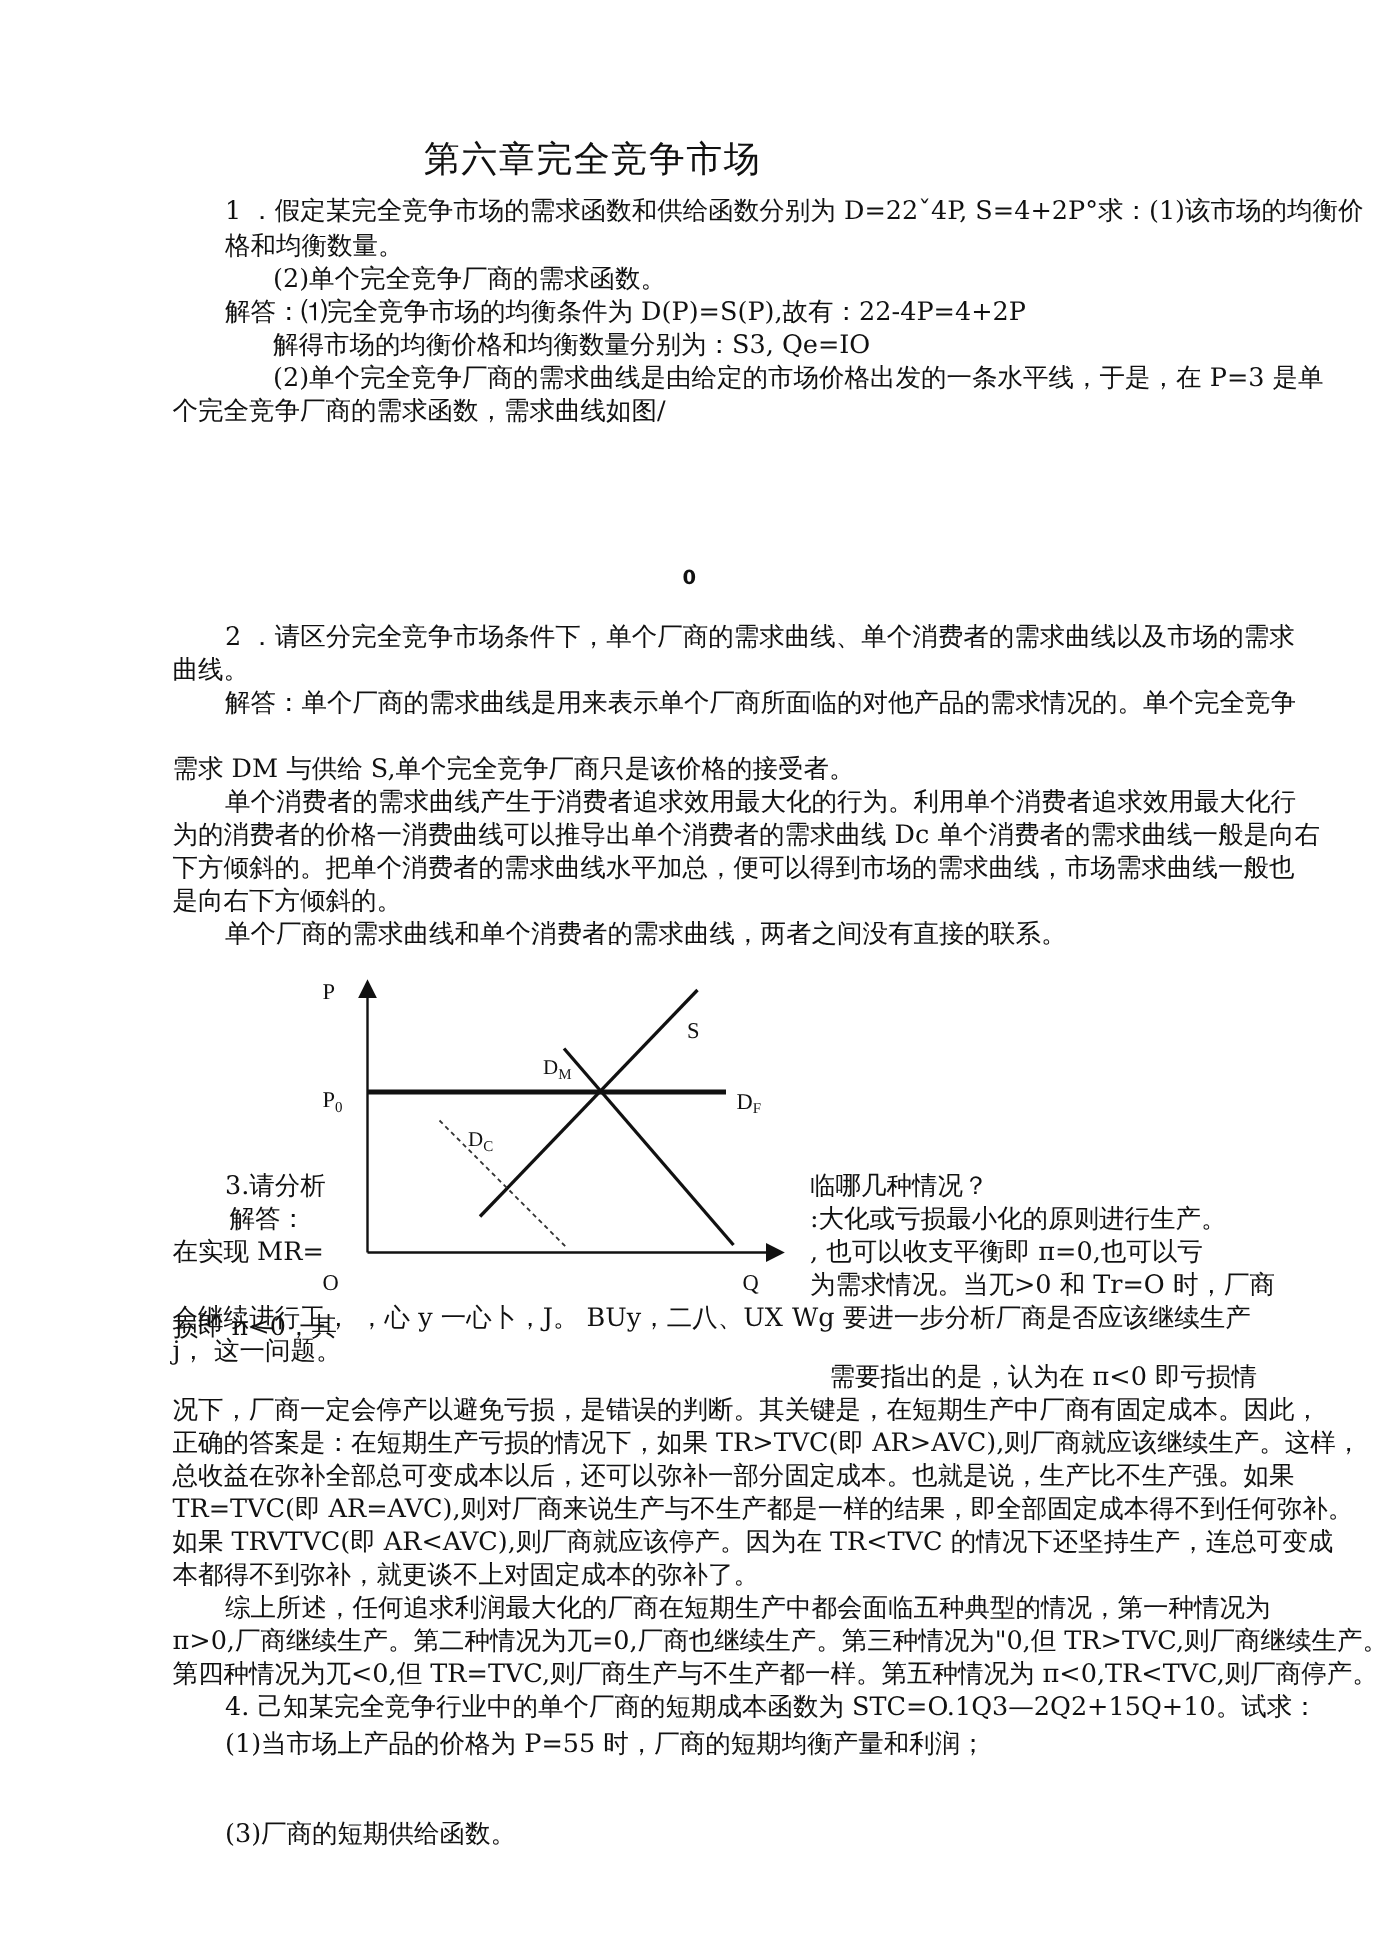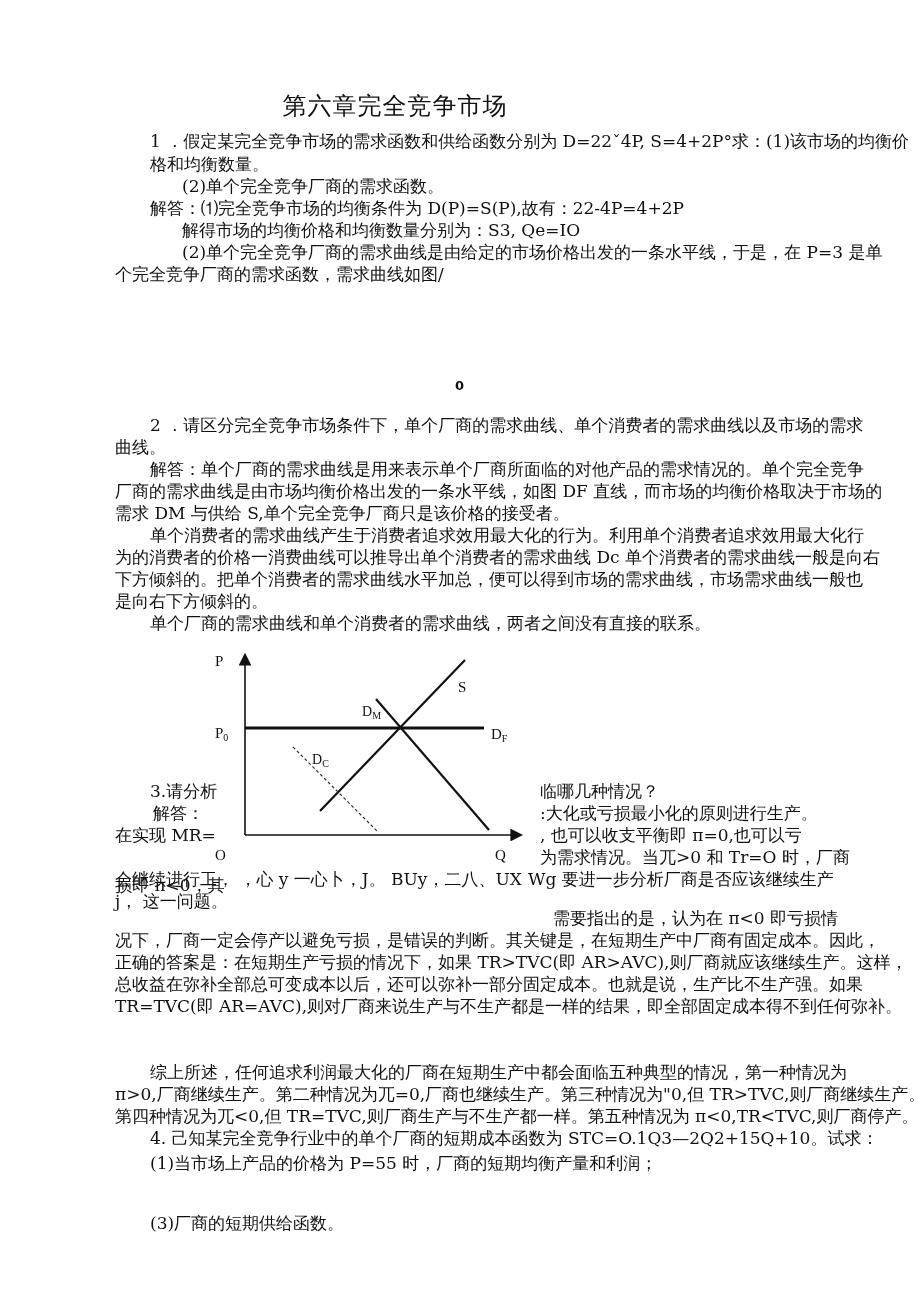--- a/index.html
+++ b/index.html
@@ -27,21 +27,20 @@
   <div class="line" style="left:182px;top:176px;">(2)单个完全竞争厂商的需求函数。</div>
   <div class="line" style="left:150px;top:198px;">解答：⑴完全竞争市场的均衡条件为 D(P)=S(P),故有：22-4P=4+2P</div>
   <div class="line" style="left:182px;top:220px;">解得市场的均衡价格和均衡数量分别为：S3, Qe=IO</div>
   <div class="line" style="left:182px;top:242px;">(2)单个完全竞争厂商的需求曲线是由给定的市场价格出发的一条水平线，于是，在 P=3 是单</div>
   <div class="line" style="left:115px;top:264px;">个完全竞争厂商的需求函数，需求曲线如图/</div>
   <div class="small-o">0</div>
 
   <div class="line" style="left:150px;top:415px;">2 ．请区分完全竞争市场条件下，单个厂商的需求曲线、单个消费者的需求曲线以及市场的需求</div>
   <div class="line" style="left:115px;top:437px;">曲线。</div>
   <div class="line" style="left:150px;top:459px;">解答：单个厂商的需求曲线是用来表示单个厂商所面临的对他产品的需求情况的。单个完全竞争</div>
-  <div class="line" style="left:115px;top:481px;">厂商的需求曲线是由市场均衡价格出发的一条水平线，如图 DF 直线，而市场的均衡价格取决于市场的</div>
   <div class="line" style="left:115px;top:503px;">需求 DM 与供给 S,单个完全竞争厂商只是该价格的接受者。</div>
   <div class="line" style="left:150px;top:525px;">单个消费者的需求曲线产生于消费者追求效用最大化的行为。利用单个消费者追求效用最大化行</div>
   <div class="line" style="left:115px;top:547px;">为的消费者的价格一消费曲线可以推导出单个消费者的需求曲线 Dc 单个消费者的需求曲线一般是向右</div>
   <div class="line" style="left:115px;top:569px;">下方倾斜的。把单个消费者的需求曲线水平加总，便可以得到市场的需求曲线，市场需求曲线一般也</div>
   <div class="line" style="left:115px;top:591px;">是向右下方倾斜的。</div>
   <div class="line" style="left:150px;top:613px;">单个厂商的需求曲线和单个消费者的需求曲线，两者之间没有直接的联系。</div>
 
   <div class="line bold" style="left:150px;top:781px;">3.请分析</div>
   <div class="line bold" style="left:153px;top:803px;">解答：</div>
   <div class="line" style="left:115px;top:825px;">在实现 MR=</div>
@@ -53,20 +52,22 @@
   <div class="line" style="left:540px;top:847px;">为需求情况。当兀&gt;0 和 Tr=O 时，厂商</div>
   <div class="line" style="left:115px;top:869px;">会继续进行工，  ，心 y 一心卜，J。 BUy，二八、UX</div>
   <div class="line" style="left:528px;top:869px;">Wg 要进一步分析厂商是否应该继续生产</div>
   <div class="line" style="left:115px;top:891px;">j，  这一问题。</div>
 
   <div class="line" style="left:553px;top:908px;">需要指出的是，认为在 π&lt;0 即亏损情</div>
   <div class="line" style="left:115px;top:930px;">况下，厂商一定会停产以避免亏损，是错误的判断。其关键是，在短期生产中厂商有固定成本。因此，</div>
   <div class="line" style="left:115px;top:952px;">正确的答案是：在短期生产亏损的情况下，如果 TR&gt;TVC(即 AR&gt;AVC),则厂商就应该继续生产。这样，</div>
   <div class="line" style="left:115px;top:974px;">总收益在弥补全部总可变成本以后，还可以弥补一部分固定成本。也就是说，生产比不生产强。如果</div>
   <div class="line" style="left:115px;top:996px;">TR=TVC(即 AR=AVC),则对厂商来说生产与不生产都是一样的结果，即全部固定成本得不到任何弥补。</div>
+  <div class="line" style="left:115px;top:1018px;">如果 TRVTVC(即 AR&lt;AVC),则厂商就应该停产。因为在 TR&lt;TVC 的情况下还坚持生产，连总可变成</div>
+  <div class="line" style="left:115px;top:1040px;">本都得不到弥补，就更谈不上对固定成本的弥补了。</div>
   <div class="line" style="left:150px;top:1062px;">综上所述，任何追求利润最大化的厂商在短期生产中都会面临五种典型的情况，第一种情况为</div>
   <div class="line" style="left:115px;top:1084px;">π&gt;0,厂商继续生产。第二种情况为兀=0,厂商也继续生产。第三种情况为"0,但 TR&gt;TVC,则厂商继续生产。</div>
   <div class="line" style="left:115px;top:1106px;">第四种情况为兀&lt;0,但 TR=TVC,则厂商生产与不生产都一样。第五种情况为 π&lt;0,TR&lt;TVC,则厂商停产。</div>
 
   <div class="line" style="left:150px;top:1128px;">4. 己知某完全竞争行业中的单个厂商的短期成本函数为 STC=O.1Q3—2Q2+15Q+10。试求：</div>
   <div class="line" style="left:150px;top:1153px;">(1)当市场上产品的价格为 P=55 时，厂商的短期均衡产量和利润；</div>
   <div class="line" style="left:150px;top:1213px;">(3)厂商的短期供给函数。</div>
 
   <svg class="diagram" viewBox="0 0 920 1301" xmlns="http://www.w3.org/2000/svg">
     <defs>

